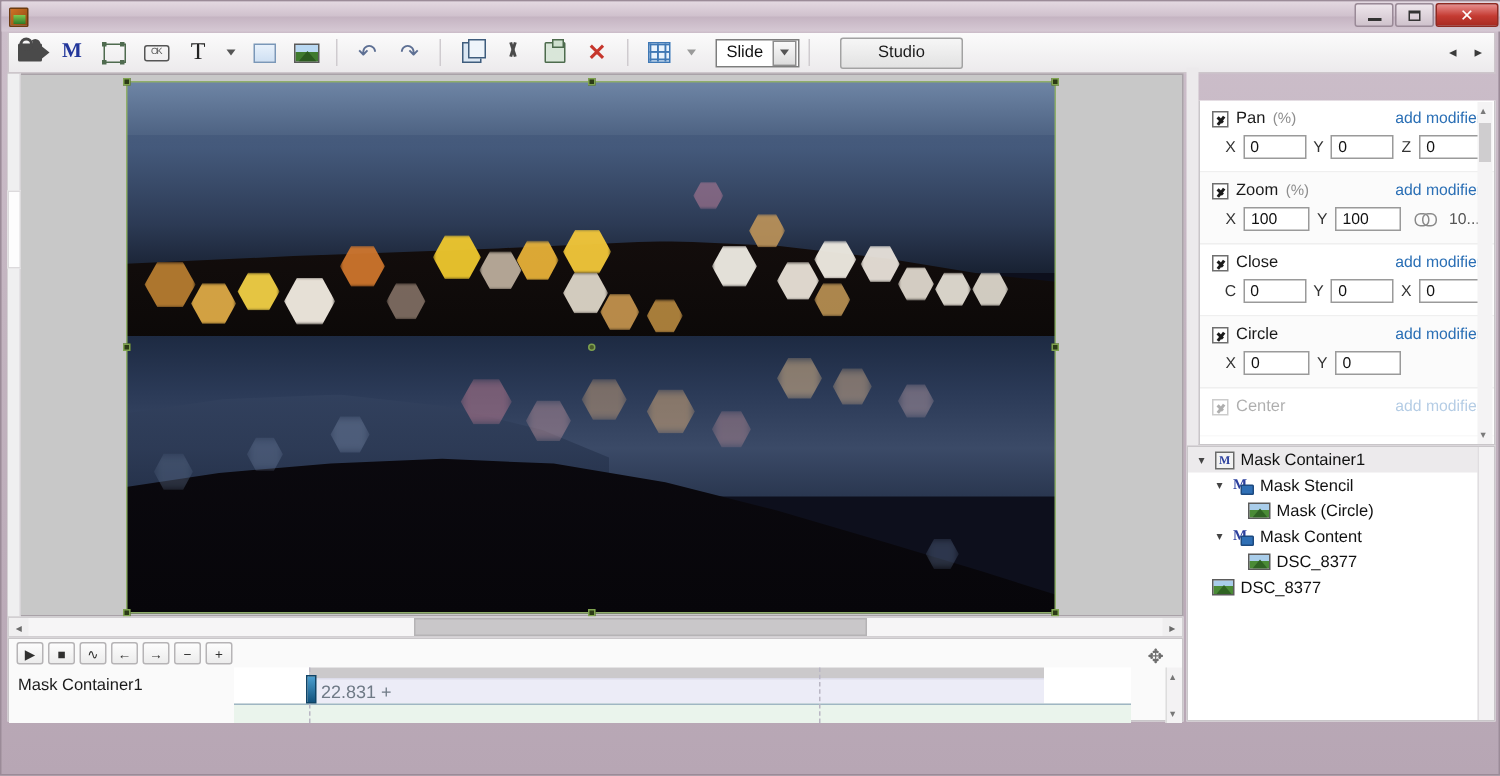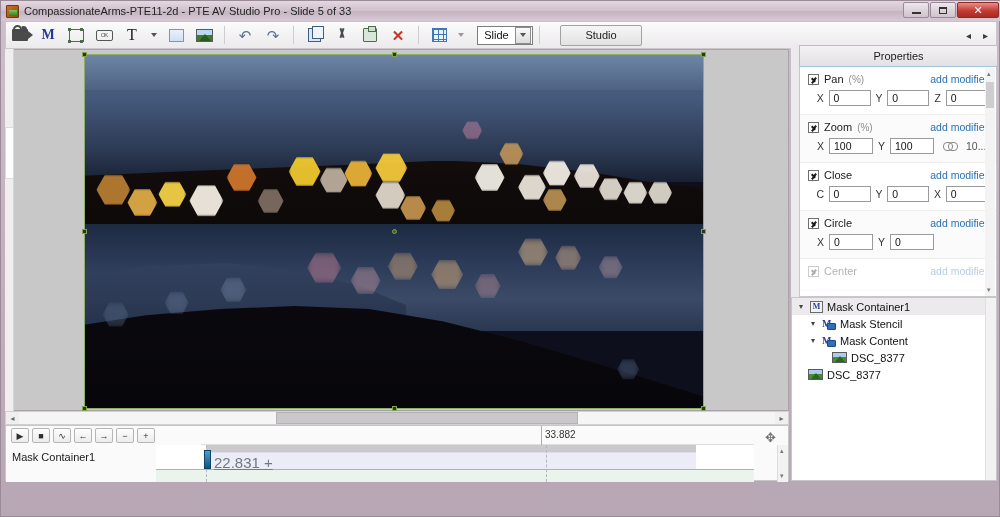--- a/index.html
+++ b/index.html
@@ -172,21 +172,21 @@
   .tl-ruler{position:absolute;left:195px;top:0;width:553px;height:19px;background:#fafafa;border-bottom:1px solid #e0dde0;}
   .tl-ruler .rline{position:absolute;top:0;width:1px;height:19px;background:#d39b9b;}
   .tl-ruler .rlabel{position:absolute;top:3px;font-size:10px;color:#333;}
   .tl-labelcol{position:absolute;left:0;top:19px;width:150px;height:37px;background:#fafafa;}
   .tl-rowlabel{position:absolute;left:6px;top:6px;font-size:11px;color:#1a1a1a;}
   .tl-tracks{position:absolute;left:150px;top:19px;width:598px;height:37px;background:#fff;}
   .tl-headerband{position:absolute;left:50px;top:0;width:490px;height:7px;background:#cbc9cb;}
   .tl-clip{position:absolute;left:50px;top:7px;width:490px;height:17px;background:#ececf7;border-top:1px solid #dcdcea;}
   .tl-clip2{position:absolute;left:0;top:24px;width:598px;height:13px;background:#eaf4ec;border-top:1px solid #9fb6c3;}
   .tl-key{position:absolute;left:48px;top:5px;width:7px;height:19px;background:linear-gradient(180deg,#4b9fd0,#12537e);border:1px solid #0f4467;}
-  .tl-keytext{position:absolute;left:58px;top:9px;font-size:15px;color:#6f7a86;text-decoration:underline;}
+  .tl-keytext{position:absolute;left:58px;top:9px;font-size:12px;color:#6f7a86;}
   .tl-dash{position:absolute;top:0;width:0;height:37px;border-left:1px dashed #b9b6c4;}
   .tl-resize{position:absolute;right:5px;top:4px;width:18px;height:18px;color:#6e6e6e;font-size:13px;}
   .tl-vsb{position:absolute;right:0;top:19px;width:11px;height:37px;background:#f3f2f3;border-left:1px solid #ddd;}
   .tl-vsb .a{position:absolute;left:2px;top:2px;font-size:7px;color:#777;}
   .tl-vsb .b{position:absolute;left:2px;bottom:2px;font-size:7px;color:#777;}
 
   
   .rpanel{position:absolute;left:790px;top:44px;width:206px;height:436px;}
   .rp-scroll-left{position:absolute;left:0;top:0;width:8px;height:252px;background:#eceaec;}
   .tabs{position:absolute;left:8px;top:0;width:198px;height:22px;display:flex;}
@@ -249,21 +249,20 @@
   .ico-loop{width:14px;height:11px;border:1.5px solid #4a6a86;border-radius:3px;}
   .sb-text{font-size:11px;color:#1a1a1a;}
 </style>
 </head>
 <body>
 
 <div class="app-window">
 
   <div class="titlebar">
     <div class="title-icon"></div>
-    <div class="title-text">CompassionateArms-PTE11-2d - PTE AV Studio Pro - Slide 5 of 33</div>
     <div class="winbtns">
       <div class="winbtn">
           <span class="glyph-min"></span>
         </div>
       <div class="winbtn">
           <span class="glyph-max"></span>
         </div>
       <div class="winbtn close">✕</div>
     </div>
   </div>
@@ -409,24 +408,20 @@
   <div class="timeline">
     <div class="tl-toolrow">
       <div class="tl-btn">▶</div>
       <div class="tl-btn">■</div>
       <div class="tl-btn">∿</div>
       <div class="tl-btn">←</div>
       <div class="tl-btn">→</div>
       <div class="tl-btn">−</div>
       <div class="tl-btn">+</div>
     </div>
-    <div class="tl-ruler">
-      <div class="rline" style="left:340px"></div>
-      <div class="rlabel" style="left:344px">33.882</div>
-    </div>
     <div class="tl-labelcol">
       <div class="tl-rowlabel">Mask Container1</div>
     </div>
     <div class="tl-tracks">
       <div class="tl-headerband"></div>
       <div class="tl-clip"></div>
       <div class="tl-clip2"></div>
       <div class="tl-dash" style="left:50px"></div>
       <div class="tl-dash" style="left:390px"></div>
       <div class="tl-key"></div>
@@ -436,21 +431,20 @@
     <div class="tl-vsb">
       <div class="a">▴</div>
       <div class="b">▾</div>
     </div>
   </div>
 
   <div class="rpanel">
     <div class="rp-scroll-left"></div>
 
     <div class="tabs">
-      <div class="tab">Properties</div>
     </div>
 
     <div class="panel-body">
 
       <div class="pgroup">
         <div class="prow1">
           <span class="chk">
             <span class="cbox"></span>
             <span class="glabel">Pan</span>
             <span class="gpct">(%)</span>
@@ -541,20 +535,24 @@
       <div class="tnode sel" style="padding-left:4px">
         <span class="tw">▾</span>
         <span class="ico-maskc">M</span>
         <span>Mask Container1</span>
       </div>
       <div class="tnode" style="padding-left:16px">
         <span class="tw">▾</span>
         <span class="ico-maskm">M</span>
         <span>Mask Stencil</span>
       </div>
+      <div class="tnode" style="padding-left:40px">
+        <span class="ico-photo"></span>
+        <span>Mask (Circle)</span>
+      </div>
       <div class="tnode" style="padding-left:16px">
         <span class="tw">▾</span>
         <span class="ico-maskm">M</span>
         <span>Mask Content</span>
       </div>
       <div class="tnode" style="padding-left:40px">
         <span class="ico-photo"></span>
         <span>DSC_8377</span>
       </div>
       <div class="tnode" style="padding-left:16px">

